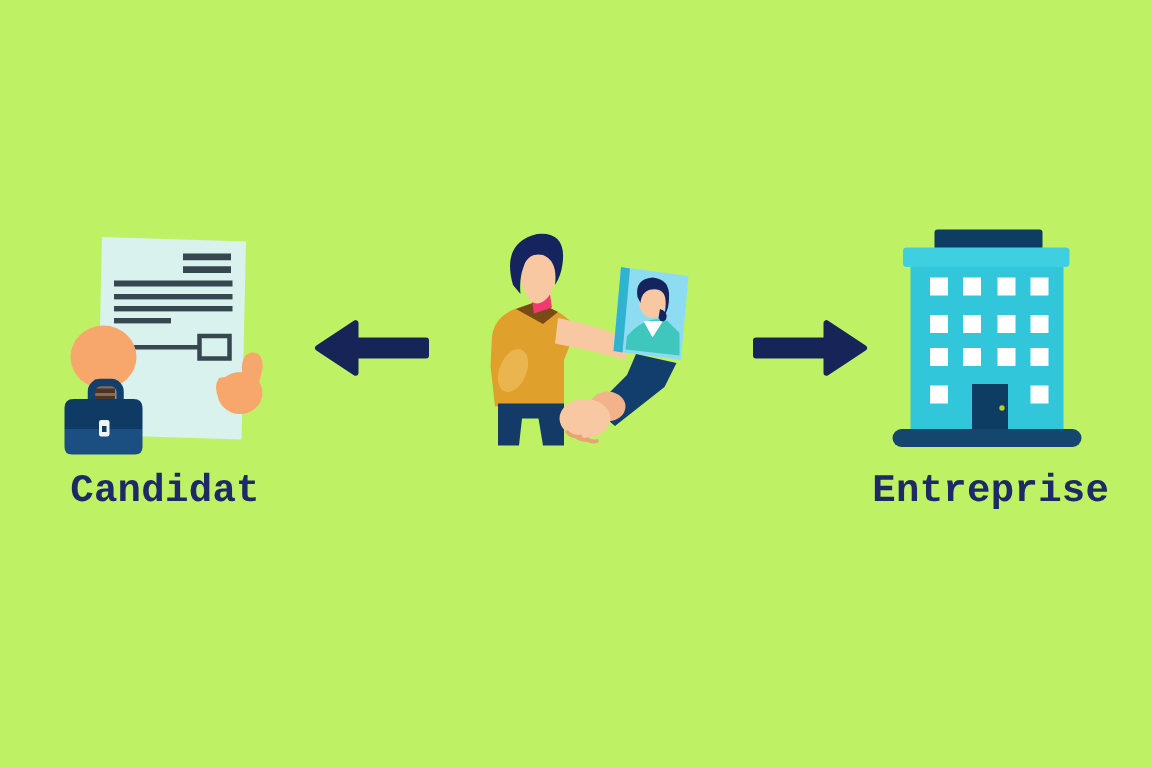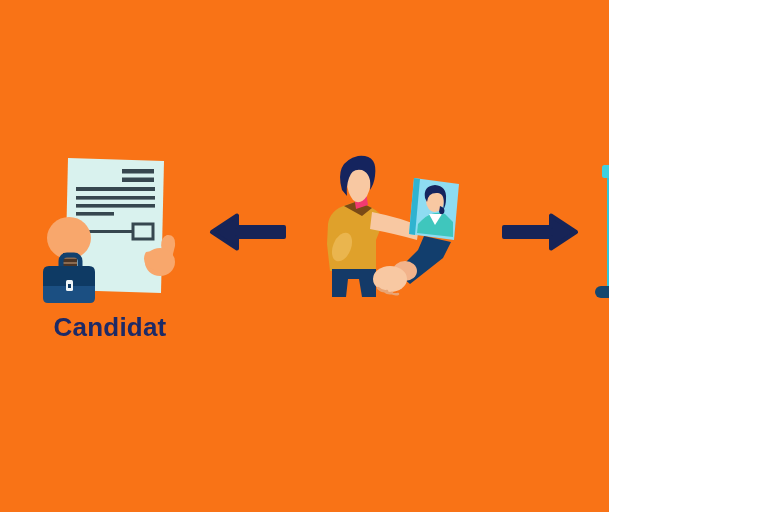--- a/index.html
+++ b/index.html
@@ -1,18 +1,18 @@
 <!DOCTYPE html>
 <html><head>
 <meta charset="utf-8">
 <style>
   html,body{margin:0;padding:0;background:#ffffff;}
   .canvas{
-    position:relative;width:609px;height:512px;background:#f97316;overflow:hidden;
-    font-family:Liberation Sans, sans-serif;
+    position:relative;width:768px;height:512px;background:#bef264;overflow:hidden;
+    font-family:Liberation Mono, monospace;
   }
   .icon-svg{position:absolute;display:block;}
   .node-label{
     position:absolute;text-align:center;font-weight:700;font-size:26px;
     letter-spacing:0.2px;color:#1d2a66;line-height:1.05;
   }
   #label-candidat{left:30px;top:314px;width:160px;}
   #label-agence{left:272px;top:314px;width:230px;}
   #label-entreprise{left:578px;top:314px;width:165px;}
   #icon-candidat{left:38px;top:146px;}
@@ -139,14 +139,15 @@
         <rect x="94" y="109" width="12" height="12"></rect>
     </g>
 
     <rect x="55" y="108" width="24" height="32" fill="#0e3d63"></rect>
     <circle cx="75" cy="124" r="1.8" fill="#b8cc2e"></circle>
 
     <rect x="2" y="138" width="126" height="12" rx="6" fill="#15476e"></rect>
   </svg>
 
   <div class="node-label" id="label-candidat">Candidat</div>
+  <div class="node-label" id="label-entreprise">Entreprise</div>
 
 </div>
 
 </body></html>

